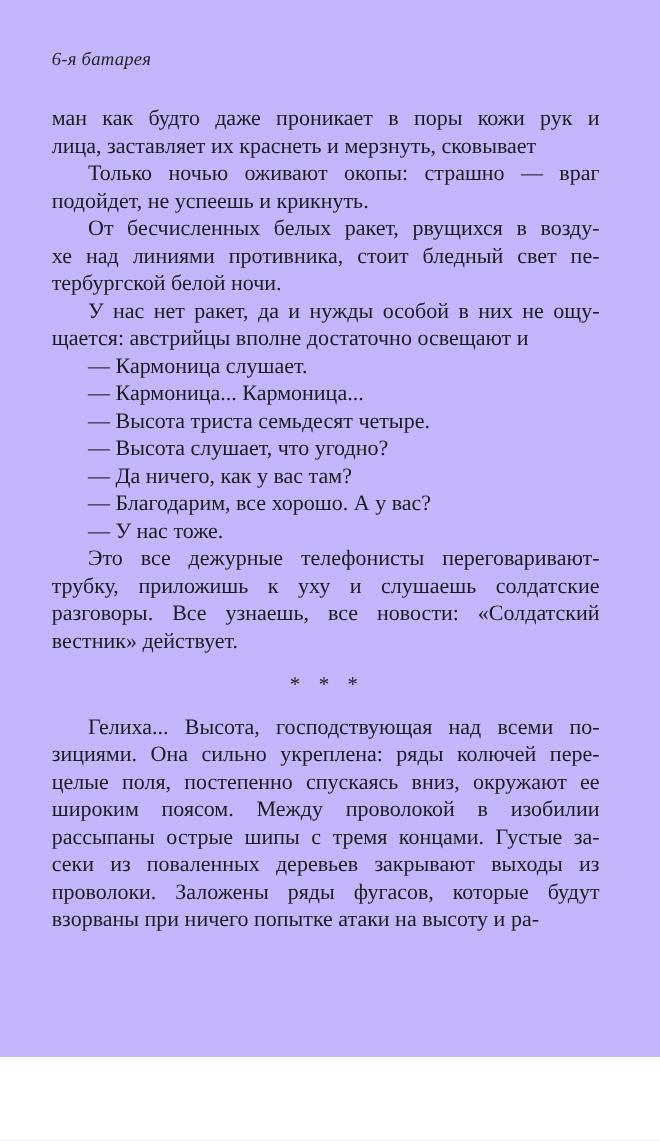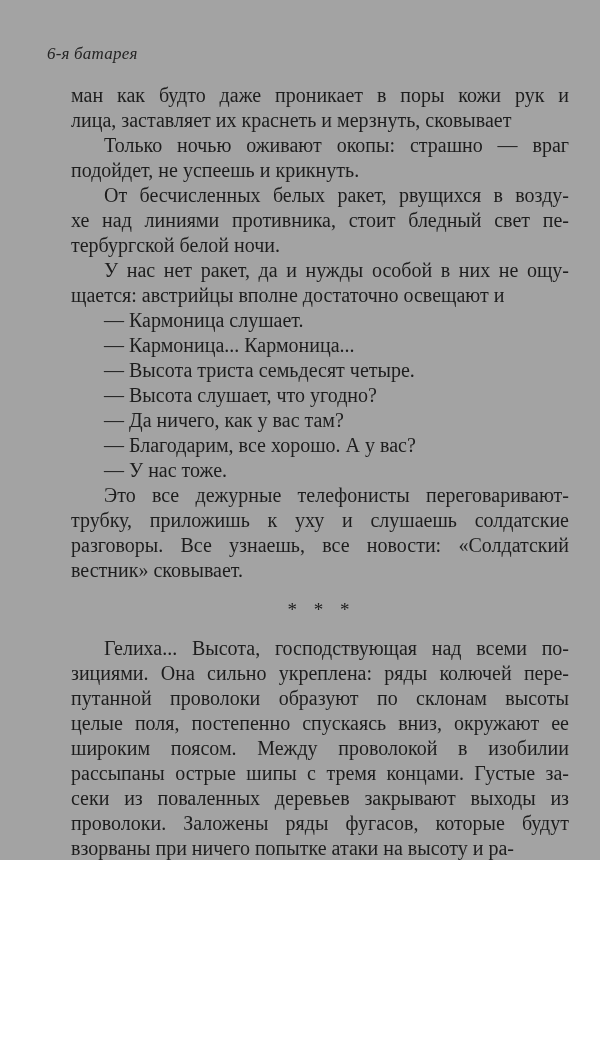--- a/index.html
+++ b/index.html
@@ -1,41 +1,40 @@
 <!DOCTYPE html>
 <html><head>
 <meta charset="utf-8">
 <style>
   html, body { margin: 0; padding: 0; background: #ffffff; }
   .page {
     position: relative;
     width: 600px;
-    height: 860px;
-    background: #a3a3a3;
+    height: 961px;
+    background: #c4b5fd;
     color: #1d1d1d;
     font-family: "Liberation Serif", "DejaVu Serif", serif;
     overflow: hidden;
   }
   .running-head {
     position: absolute;
     left: 47px;
     top: 44px;
     font-style: italic;
     font-size: 17px;
     letter-spacing: 0.2px;
     color: #242424;
   }
   .text-col {
     position: absolute;
     left: 47px;
-    top: 83px;
+    top: 96px;
     width: 498px;
     font-size: 20px;
     line-height: 25px;
-    margin-left: 24px;
   }
   .para { margin: 0; }
   .line {
     text-align: justify;
     text-align-last: justify;
     white-space: normal;
   }
   .para .line:last-child { text-align-last: left; }
   .para.indent .line:first-child { text-indent: 33px; }
   .separator {
@@ -98,27 +97,26 @@
       <div class="para indent">
         <div class="line">— Благодарим, все хорошо. А у вас?</div>
       </div>
       <div class="para indent">
         <div class="line">— У нас тоже.</div>
       </div>
       <div class="para indent">
         <div class="line">Это все дежурные телефонисты переговаривают-</div>
         <div class="line">трубку, приложишь к уху и слушаешь солдатские</div>
         <div class="line">разговоры. Все узнаешь, все новости: «Солдатский</div>
-        <div class="line">вестник» сковывает.</div>
+        <div class="line">вестник» действует.</div>
       </div>
       <div class="separator">* * *</div>
       <div class="para indent">
         <div class="line">Гелиха... Высота, господствующая над всеми по-</div>
         <div class="line">зициями. Она сильно укреплена: ряды колючей пере-</div>
-        <div class="line">путанной проволоки образуют по склонам высоты</div>
         <div class="line">целые поля, постепенно спускаясь вниз, окружают ее</div>
         <div class="line">широким поясом. Между проволокой в изобилии</div>
         <div class="line">рассыпаны острые шипы с тремя концами. Густые за-</div>
         <div class="line">секи из поваленных деревьев закрывают выходы из</div>
         <div class="line">проволоки. Заложены ряды фугасов, которые будут</div>
         <div class="line">взорваны при ничего попытке атаки на высоту и ра-</div>
       </div>
     </div>
 
   <div class="page-num">128</div>

